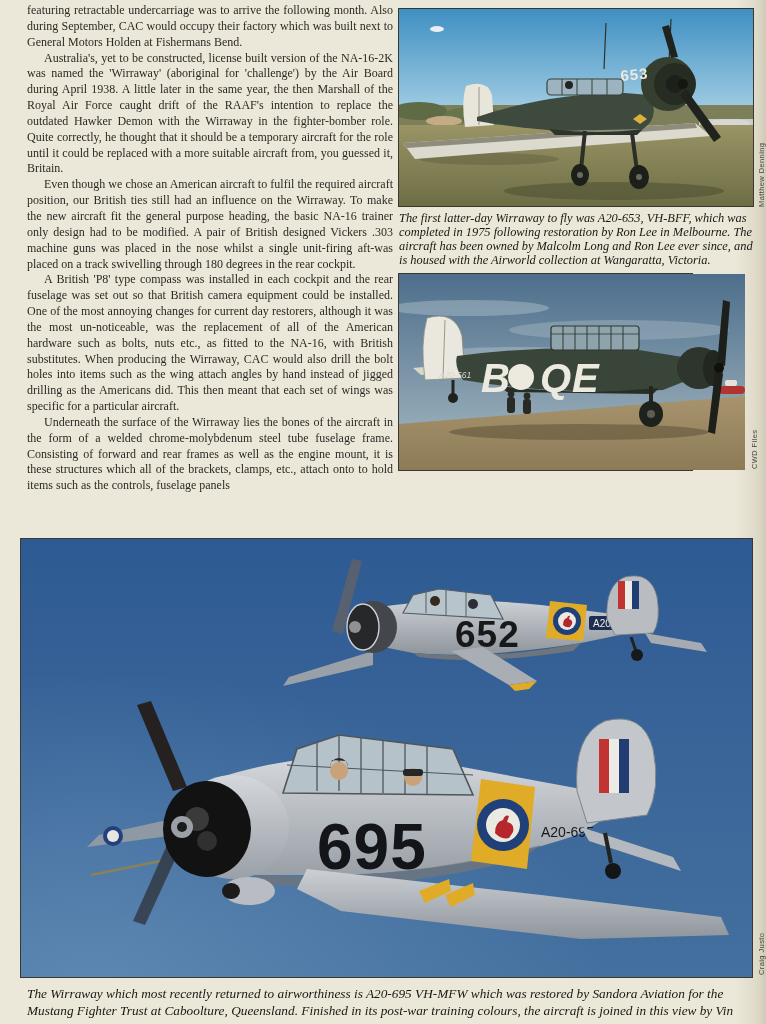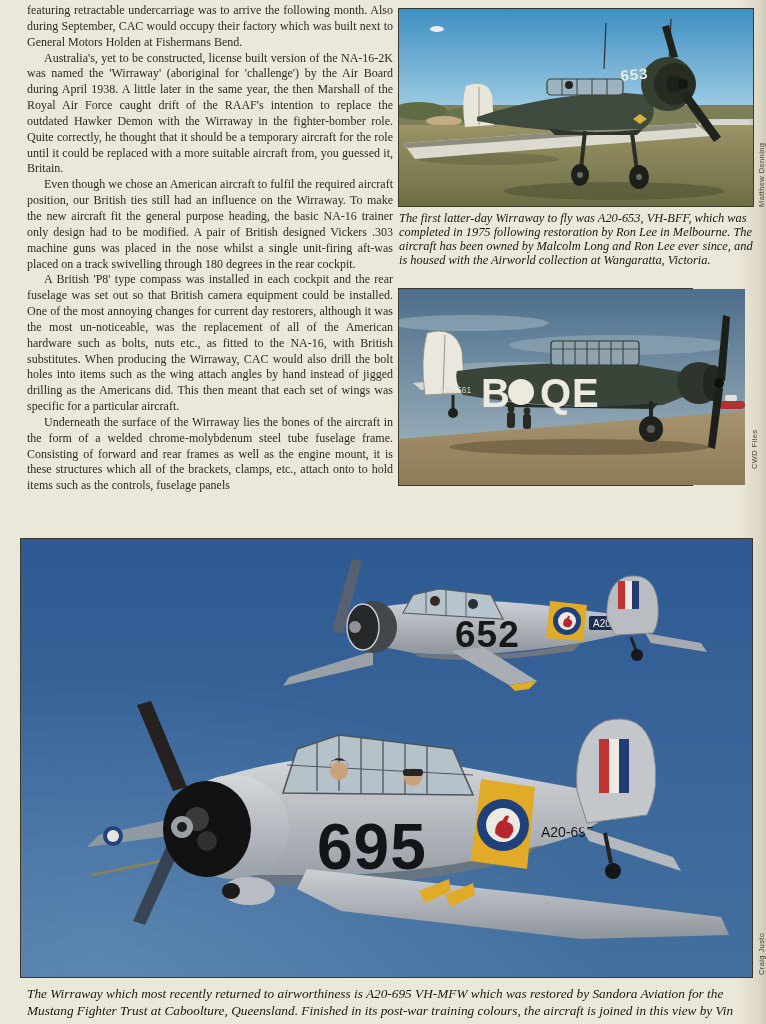--- a/index.html
+++ b/index.html
@@ -19,21 +19,21 @@
     font-size:12px; line-height:15.85px; color:#2b2925;
     text-align:justify;
   }
   .text-col p { text-indent:17px; }
   .text-col p.noindent { text-indent:0; }
 
   
   figure { position:absolute; border:1px solid #3a382f; background:#888; }
   figure svg { display:block; }
   .photo1 { left:398px; top:8px;  width:356px; height:199px; }
-  .photo2 { left:398px; top:288px; width:295px; height:198px; }
+  .photo2 { left:398px; top:273px; width:295px; height:198px;font-style:italic; }
   .photo3 { left:20px;  top:538px; width:733px; height:440px; }
 
   
   .credit {
     position:absolute; transform-origin:0 0; transform:rotate(-90deg);
     font-family:"Liberation Sans", sans-serif; font-size:7.5px; letter-spacing:.4px;
     color:#4a463c; white-space:nowrap;
   }
   .credit1 { left:757px; top:207px; }
   .credit2 { left:750px; top:469px; }

